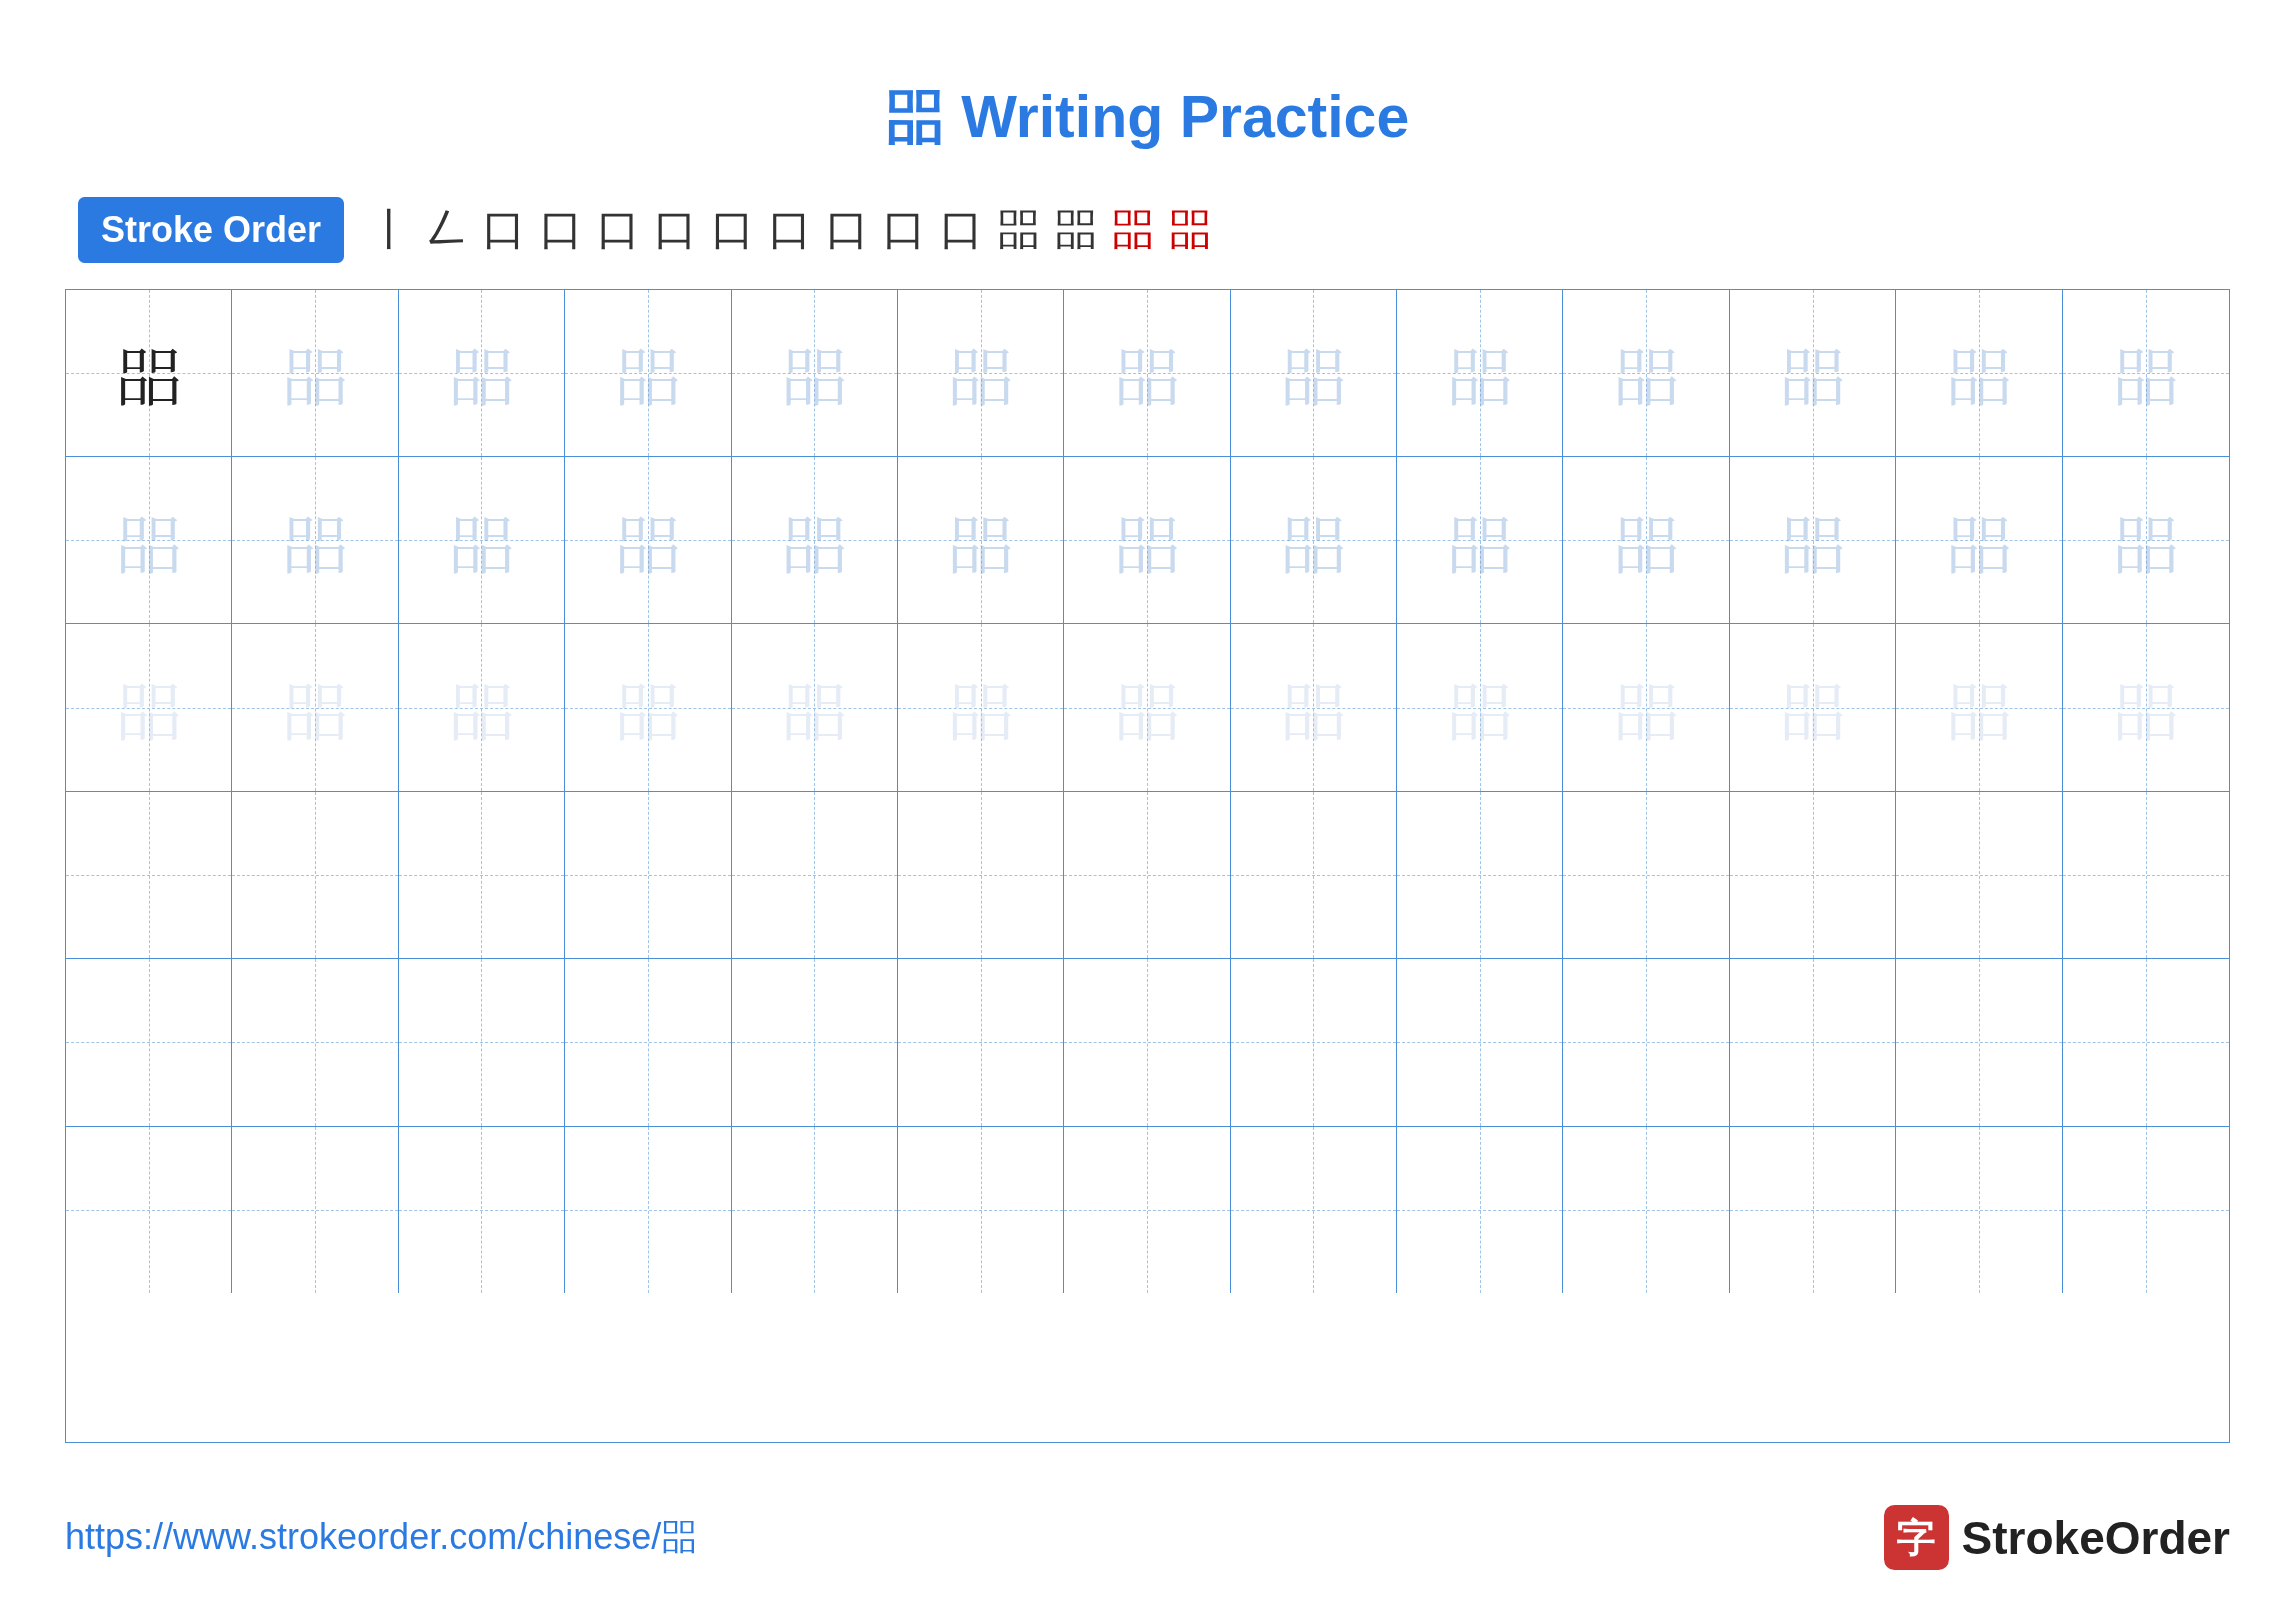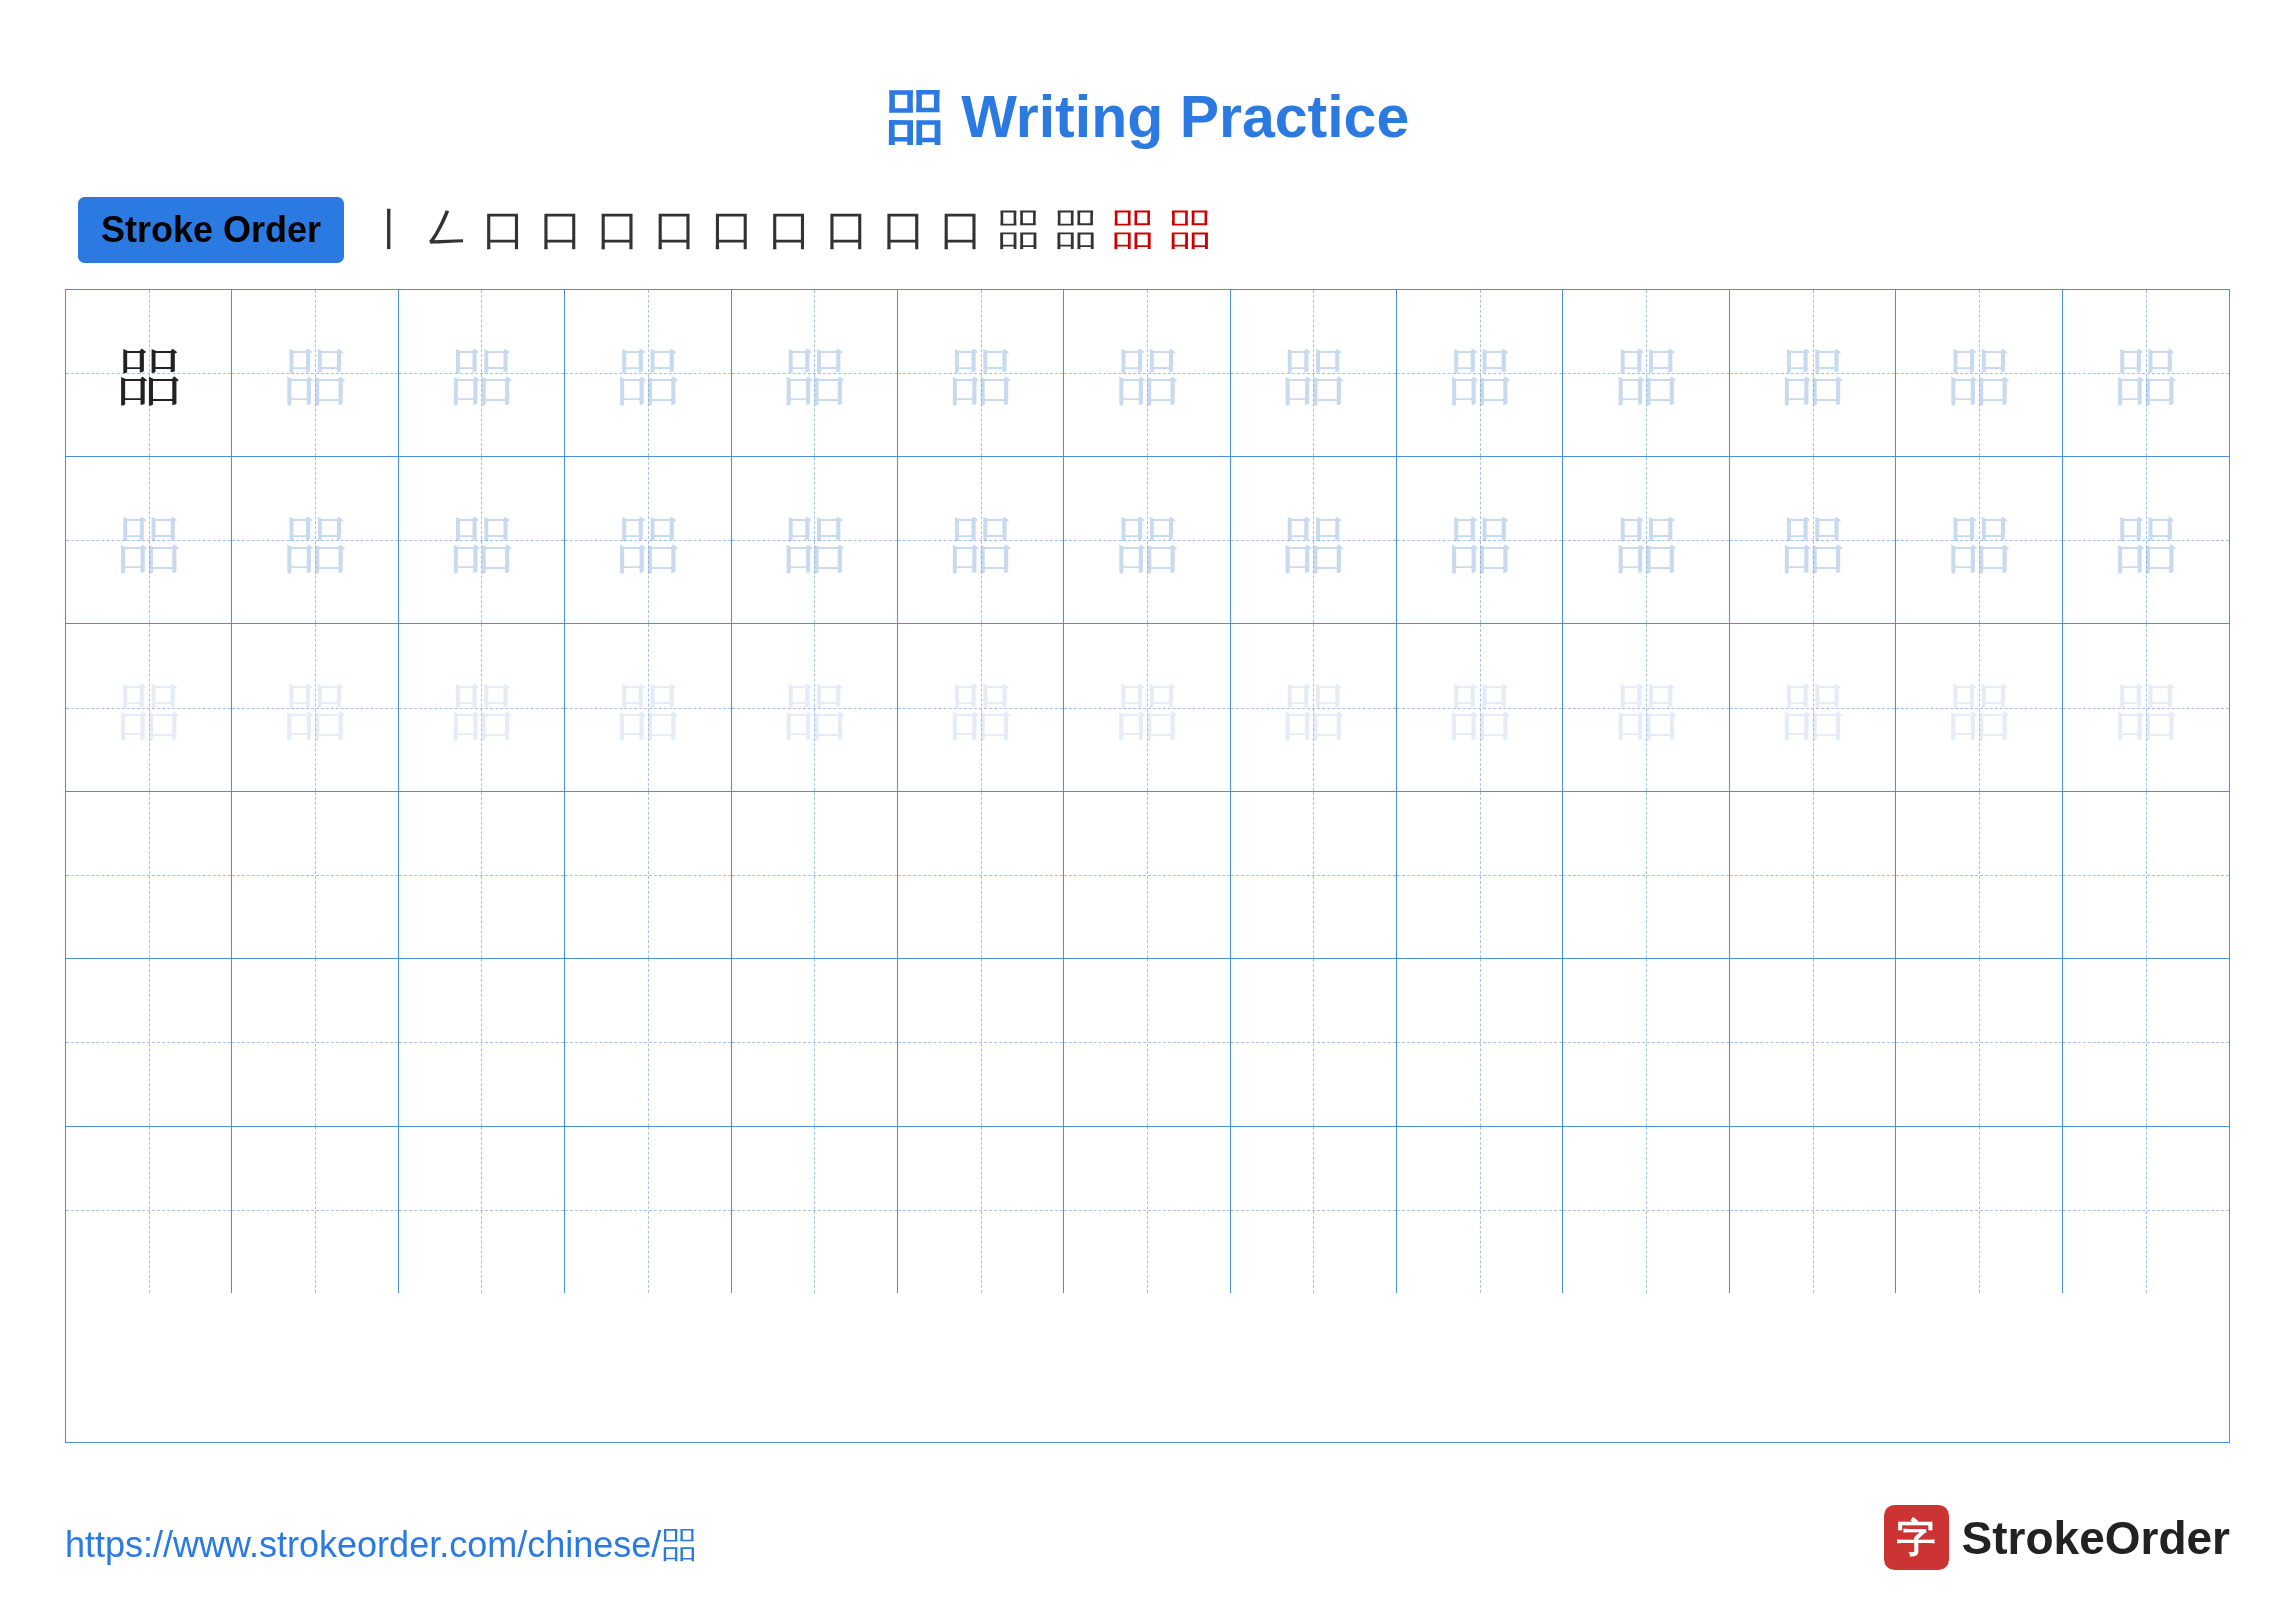--- a/index.html
+++ b/index.html
@@ -34,21 +34,21 @@
     .stroke-order-row {
       display: flex;
       align-items: center;
       width: 100%;
       margin-bottom: 26px;
       padding: 0 13px;
     }
 
     .stroke-order-badge {
       background: #2a7ae2;
-      color: #000000;
+      color: #ffffff;
       font-size: 36px;
       font-weight: bold;
       padding: 11.8px 23px;
       border-radius: 6.5px;
       white-space: nowrap;
       margin-right: 19.6px;
     }
 
     .stroke-step {
       font-size: 43px;
@@ -141,21 +141,21 @@
       line-height: 1;
     }
 
     .empty-row .grid-cell {
       
     }
 
     .footer {
       display: flex;
       justify-content: space-between;
-      align-items: flex-end;
+      align-items: center;
       width: 100%;
       margin-top: 62px;
     }
 
     .footer-url {
       font-size: 36px;
       color: #2a7ae2;
     }
 
     .footer-logo {

